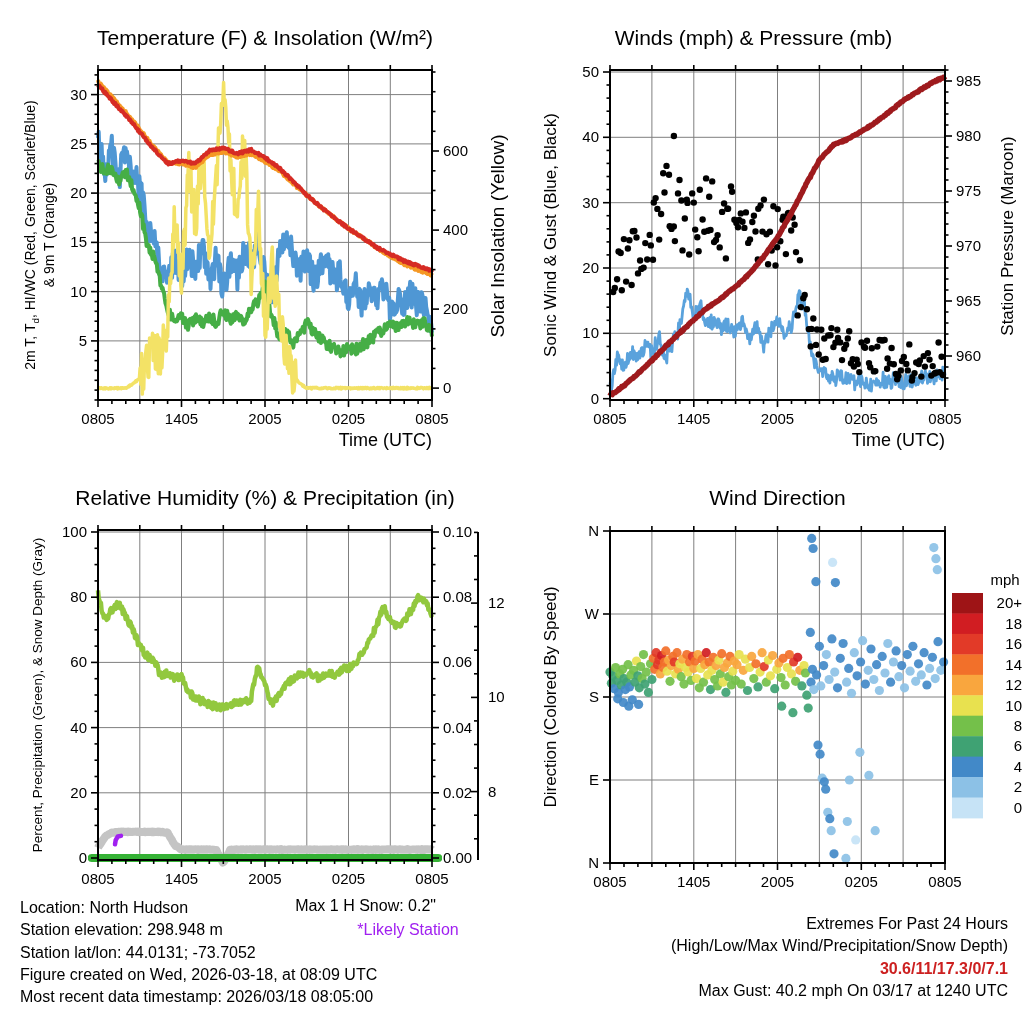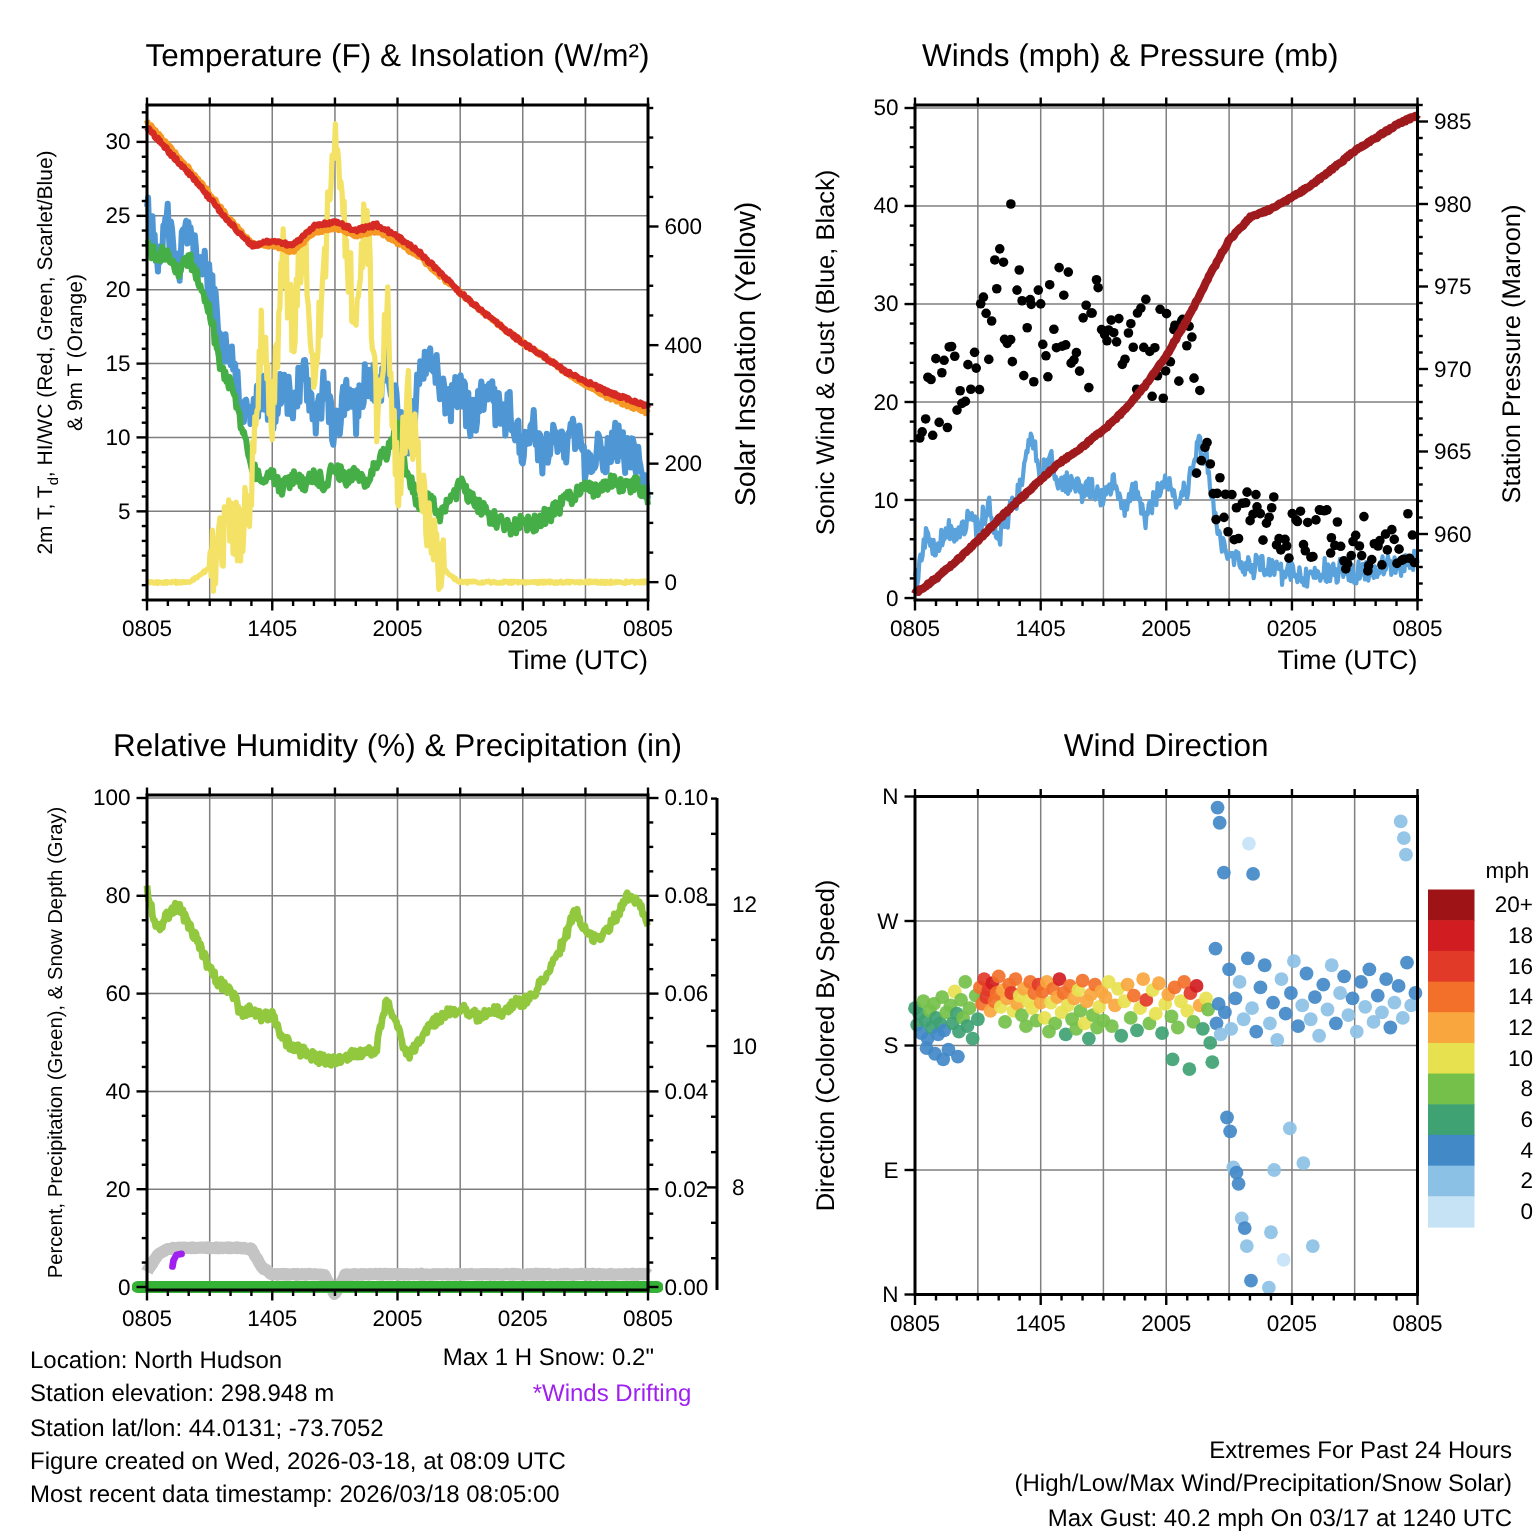--- a/index.html
+++ b/index.html
@@ -6,21 +6,21 @@
   .stage{position:relative;width:1024px;height:1024px;background:#fff;
          font-family:"Liberation Sans",sans-serif;color:#000;overflow:hidden;}
   .t{position:absolute;}
   .title{font-size:21px;text-align:center;white-space:nowrap;}
   .xlabel{font-size:18px;text-align:right;}
   .ylab{position:absolute;transform:translate(-50%,-50%) rotate(-90deg);
         white-space:nowrap;text-align:center;}
   .ylab sub{font-size:0.7em;}
   svg{position:absolute;left:0;top:0;}
   .fblock{font-size:16px;line-height:22.3px;}
-  .fright{text-align:right;margin-top:44px;}
+  .fright{text-align:right;}
   .redbold{color:#cc2020;font-weight:bold;}
   .purple{color:#a020f0;}
   .credit{text-align:center;font-size:13.5px;color:#b5b5b5;width:1024px;}
   .snote{font-size:16px;text-align:right;}
   .dnote{font-size:16px;text-align:center;}
 </style>
 </head>
 <body>
 
 <div class="stage">
@@ -951,21 +951,22 @@
 
   <div class="t fblock" style="left:20px;top:897px;">
     <div>Location: North Hudson</div>
     <div>Station elevation: 298.948 m</div>
     <div>Station lat/lon: 44.0131; -73.7052</div>
     <div>Figure created on Wed, 2026-03-18, at 08:09 UTC</div>
     <div>Most recent data timestamp: 2026/03/18 08:05:00</div>
   </div>
 
   <div class="t snote" style="left:230px;top:897px;width:206px;">Max 1 H Snow: 0.2"</div>
-  <div class="t dnote purple" style="left:308px;top:921px;width:200px;">*Winds Drifting</div>
+  <div class="t dnote purple" style="left:308px;top:921px;width:200px;">*Likely Station</div>
 
   <div class="t fblock fright" style="right:16px;top:913px;">
     <div>Extremes For Past 24 Hours</div>
-    <div>(High/Low/Max Wind/Precipitation/Snow Solar)</div>
+    <div>(High/Low/Max Wind/Precipitation/Snow Depth)</div>
+    <div class="redbold">30.6/11/17.3/0/7.1</div>
     <div>Max Gust: 40.2 mph On 03/17 at 1240 UTC</div>
   </div>
 
 </div>
 
 </body></html>

